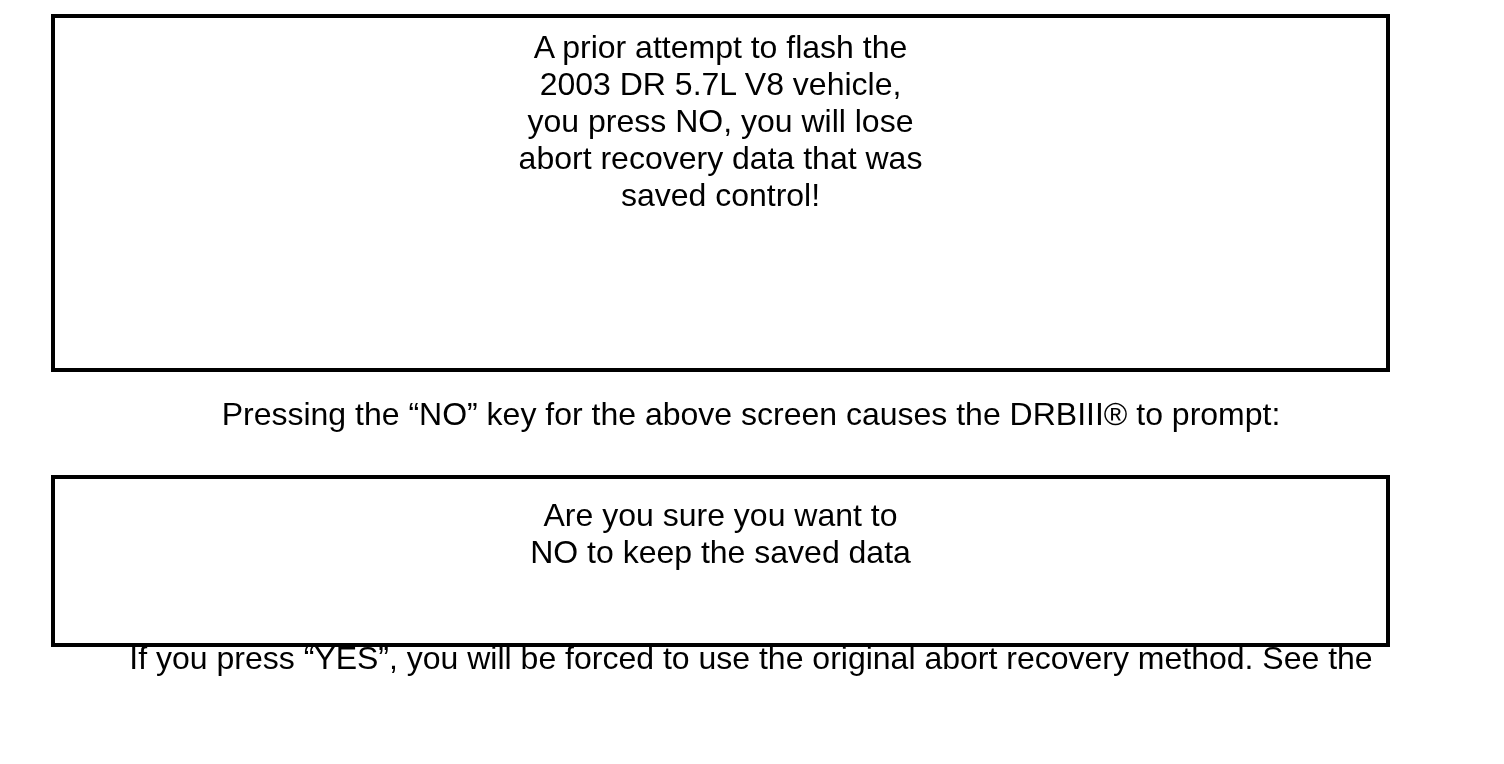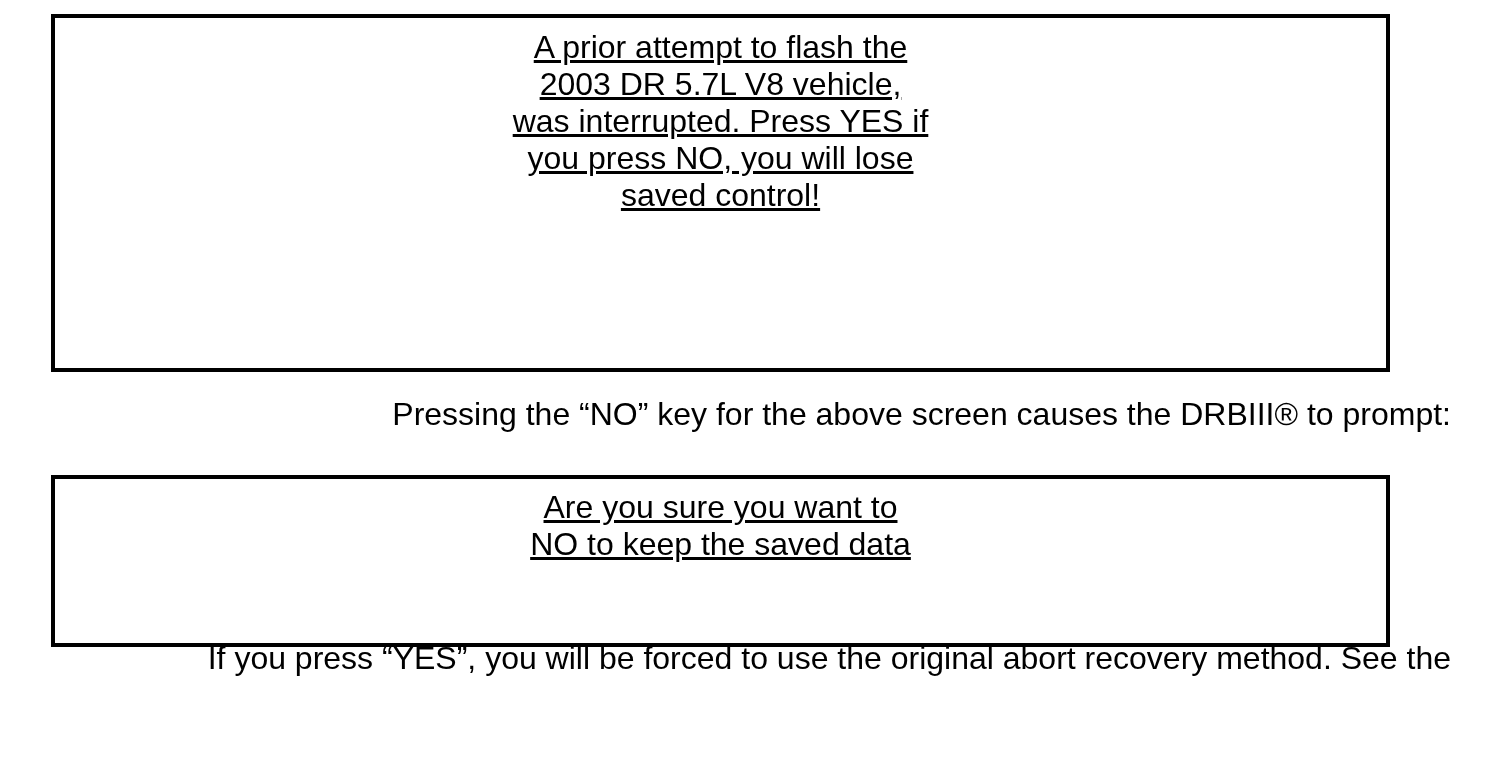--- a/index.html
+++ b/index.html
@@ -19,56 +19,55 @@
   .screen-box {
     position: absolute;
     left: 51px;
     width: 1339px;
     box-sizing: border-box;
     border: 4px solid #000000;
     background: #ffffff;
     text-align: center;
     font-size: 32px;
     line-height: 37px;
-    text-decoration: underline;
   }
   #screen-box-1 {
     top: 14px;
     height: 358px;
     padding-top: 11px;
   }
   #screen-box-2 {
     top: 475px;
     height: 172px;
-    padding-top: 10px;
+    padding-top: 18px;
   }
   .screen-line {
     white-space: nowrap;
   }
   .para {
     position: absolute;
     left: 51px;
     width: 1400px;
     font-size: 32px;
     line-height: 37px;
-    text-align: right;
+    text-align: center;
   }
   #para-1 { top: 396px; }
   #para-2 { top: 640px; }
 </style>
 </head>
 <body>
 
 <div class="page">
 
   <div class="screen-box" id="screen-box-1">
     <div class="screen-line">A prior attempt to flash the</div>
     <div class="screen-line">2003 DR 5.7L V8 vehicle,</div>
-    <div class="screen-line">was interrupted. Press YES if</div>
     <div class="screen-line">you press NO, you will lose</div>
+    <div class="screen-line">abort recovery data that was</div>
     <div class="screen-line">saved control!</div>
   </div>
 
   <div class="para" id="para-1">
     <div>Pressing the “NO” key for the above screen causes the DRBIII® to prompt:</div>
   </div>
 
   <div class="screen-box" id="screen-box-2">
     <div class="screen-line">Are you sure you want to</div>
     <div class="screen-line">NO to keep the saved data</div>

